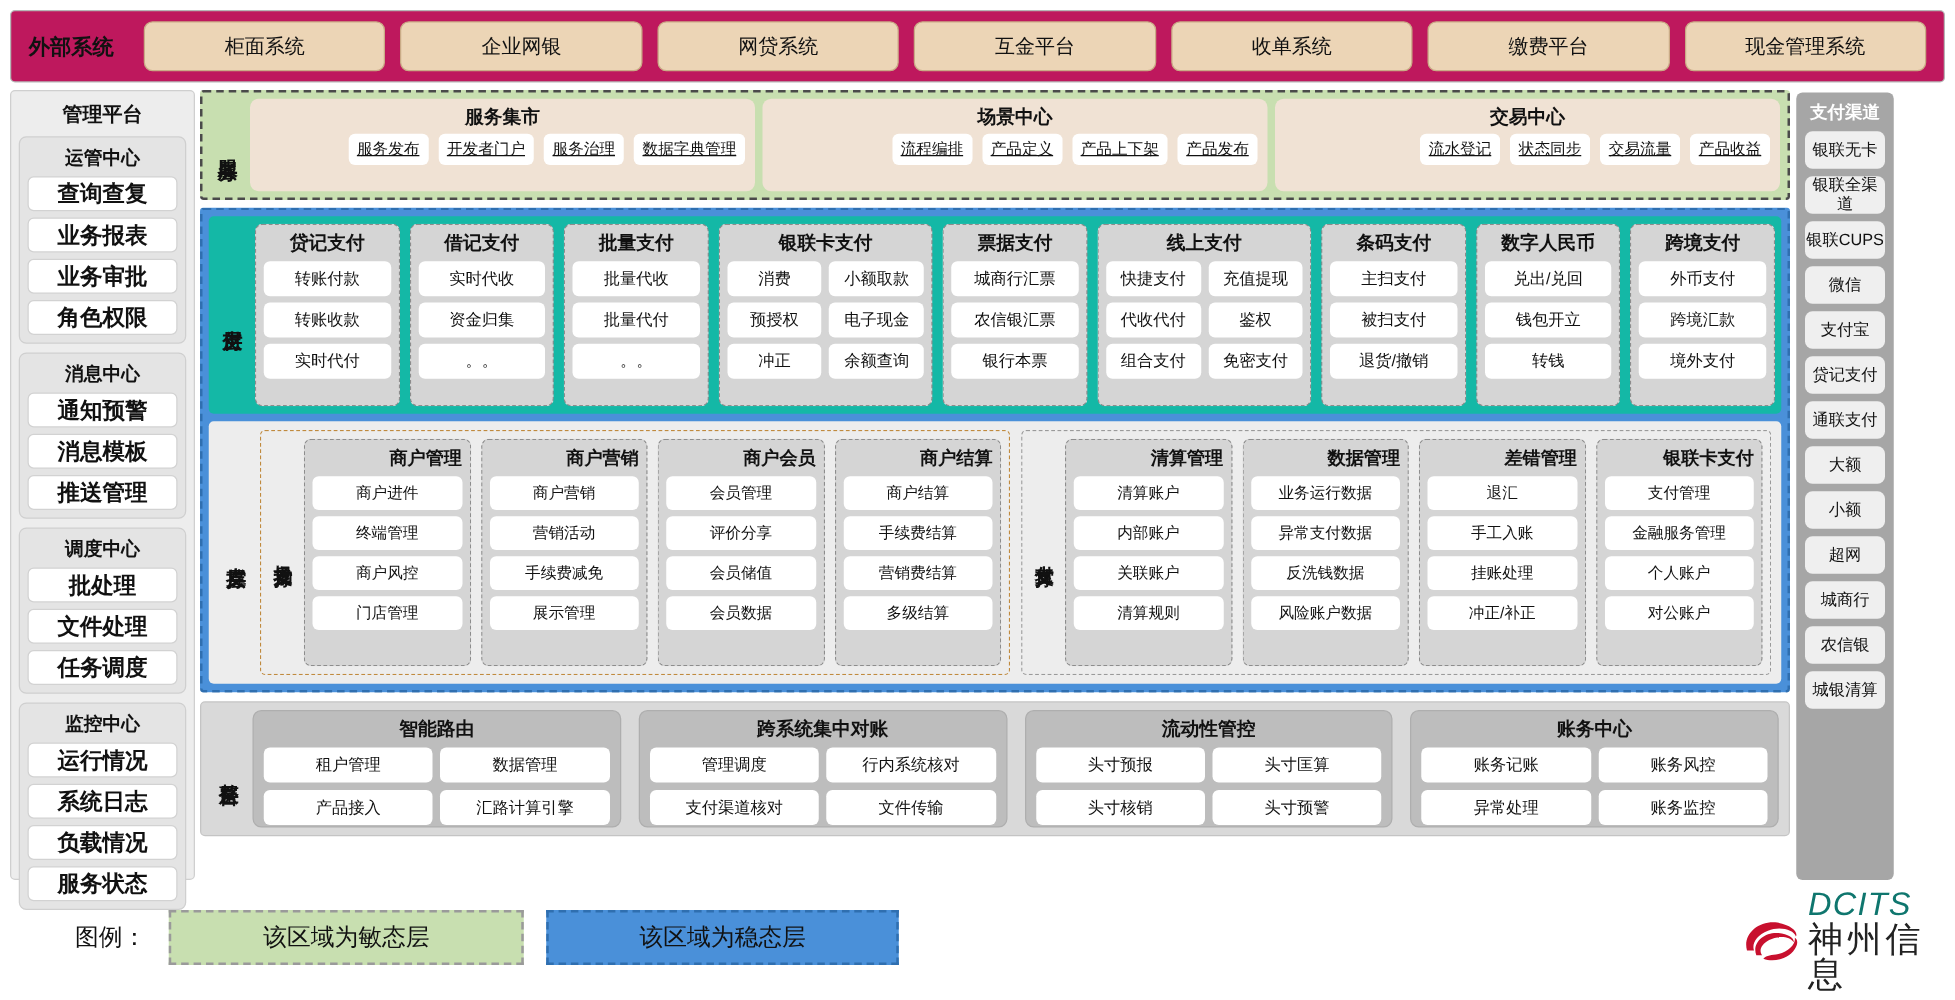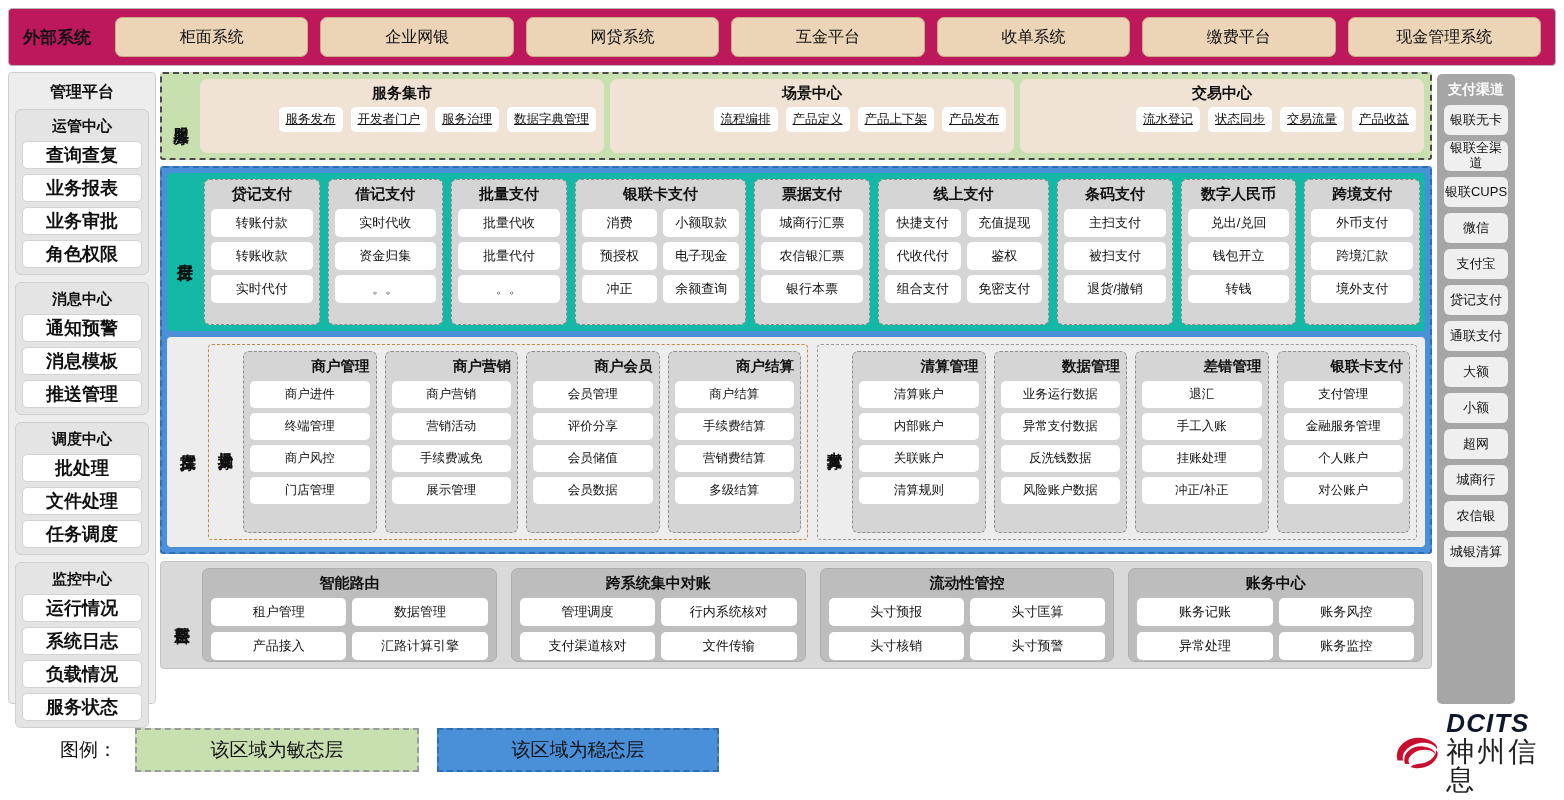--- a/index.html
+++ b/index.html
@@ -151,21 +151,21 @@
   .lg-blue{
     background:#4a90d9;border:2px dashed #2f6fb0;
     width:282px;height:44px;display:flex;align-items:center;justify-content:center;
     font-size:19px;color:#111;box-sizing:border-box;
   }
 
   
   .logo{position:absolute;left:1392px;top:710px;width:170px;height:82px;}
   .logo .lrow{display:flex;align-items:center;gap:4px;}
   .logo .ltxt{display:flex;flex-direction:column;line-height:1;}
-  .logo .ldcits{font-weight:bold;font-size:26px;color:#0f172a;letter-spacing:1px;font-style:italic;}
+  .logo .ldcits{font-weight:normal;font-size:26px;color:#0f766e;letter-spacing:1px;font-style:italic;}
   .logo .lcn{font-weight:normal;font-size:28px;color:#222;letter-spacing:3px;margin-top:2px;}
   .logo .ltag{font-weight:bold;font-size:11px;color:#111;margin-top:5px;text-align:center;letter-spacing:.5px;}
 </style>
 </head>
 <body>
 
 <div class="page">
 
   <div class="topbar">
     <div class="ttl">外部系统</div>

